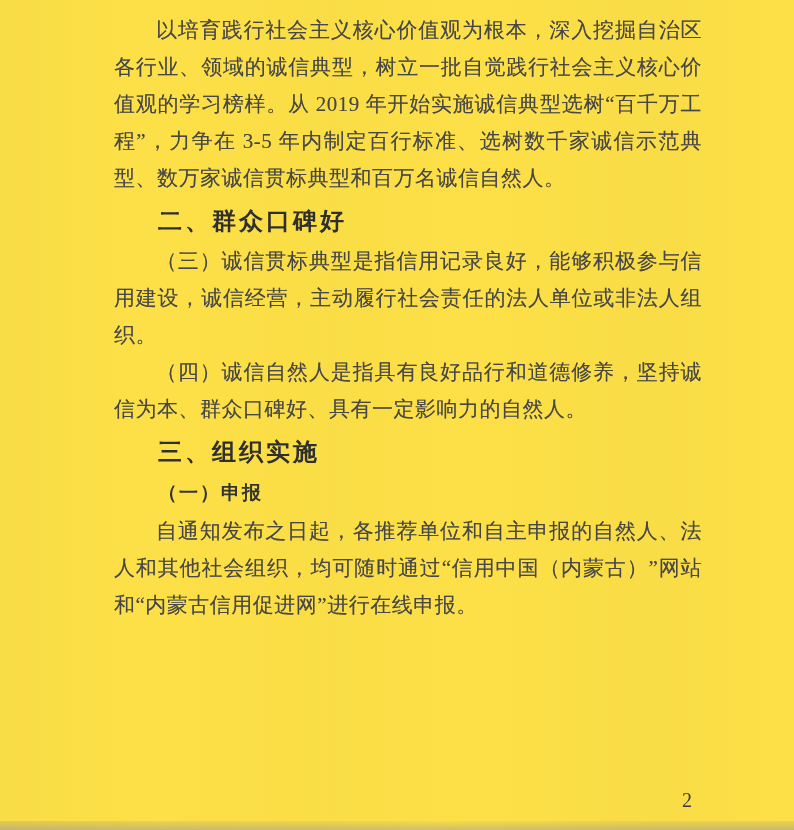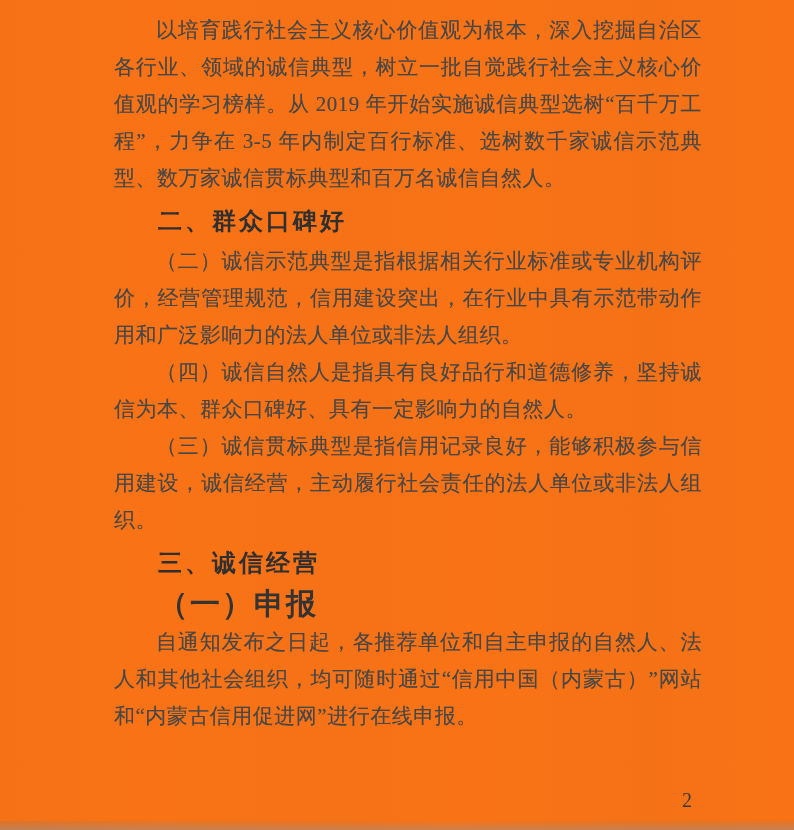--- a/index.html
+++ b/index.html
@@ -7,21 +7,21 @@
     padding: 0;
     width: 794px;
     height: 830px;
     overflow: hidden;
     background: #ffffff;
   }
   .page {
     position: relative;
     width: 794px;
     height: 830px;
-    background: #f97316;
+    background: #fde047;
     font-family: "Liberation Serif", serif;
     color: #464646;
   }
   
   .page::before {
     content: "";
     position: absolute;
     inset: 0;
     background: linear-gradient(90deg,
       rgba(0,0,0,0.015) 0%, rgba(0,0,0,0) 18%,
@@ -52,21 +52,21 @@
     font-size: 24px;
     line-height: 37px;
     text-indent: 44px;
     letter-spacing: 3px;
     color: #2f2f2f;
   }
   h3.heading-serif {
     margin: 2px 0 2px 0;
     font-family: Liberation Serif, serif;
     font-weight: bold;
-    font-size: 30px;
+    font-size: 19px;
     line-height: 37px;
     text-indent: 44px;
     letter-spacing: 2px;
     color: #333333;
   }
   .page-number {
     position: absolute;
     right: 102px;
     bottom: 18px;
     font-family: "Liberation Serif", serif;
@@ -85,22 +85,21 @@
     pointer-events: none;
   }
 </style>
 </head>
 <body>
 
 <div class="page">
   <div class="text-area">
     <p class="body">以培育践行社会主义核心价值观为根本，深入挖掘自治区各行业、领域的诚信典型，树立一批自觉践行社会主义核心价值观的学习榜样。从 2019 年开始实施诚信典型选树“百千万工程”，力争在 3-5 年内制定百行标准、选树数千家诚信示范典型、数万家诚信贯标典型和百万名诚信自然人。</p>
     <h2 class="heading-sans">二、群众口碑好</h2>
-    <p class="body">（二）诚信示范典型是指根据相关行业标准或专业机构评价，经营管理规范，信用建设突出，在行业中具有示范带动作用和广泛影响力的法人单位或非法人组织。</p>
+    <p class="body">（三）诚信贯标典型是指信用记录良好，能够积极参与信用建设，诚信经营，主动履行社会责任的法人单位或非法人组织。</p>
     <p class="body">（四）诚信自然人是指具有良好品行和道德修养，坚持诚信为本、群众口碑好、具有一定影响力的自然人。</p>
-    <p class="body">（三）诚信贯标典型是指信用记录良好，能够积极参与信用建设，诚信经营，主动履行社会责任的法人单位或非法人组织。</p>
-    <h2 class="heading-sans">三、诚信经营</h2>
+    <h2 class="heading-sans">三、组织实施</h2>
     <h3 class="heading-serif">（一）申报</h3>
     <p class="body">自通知发布之日起，各推荐单位和自主申报的自然人、法人和其他社会组织，均可随时通过“信用中国（内蒙古）”网站和“内蒙古信用促进网”进行在线申报。</p>
   </div>
   <div class="page-number">2</div>
   <div class="bottom-shadow"></div>
 </div>
 
 </body></html>

